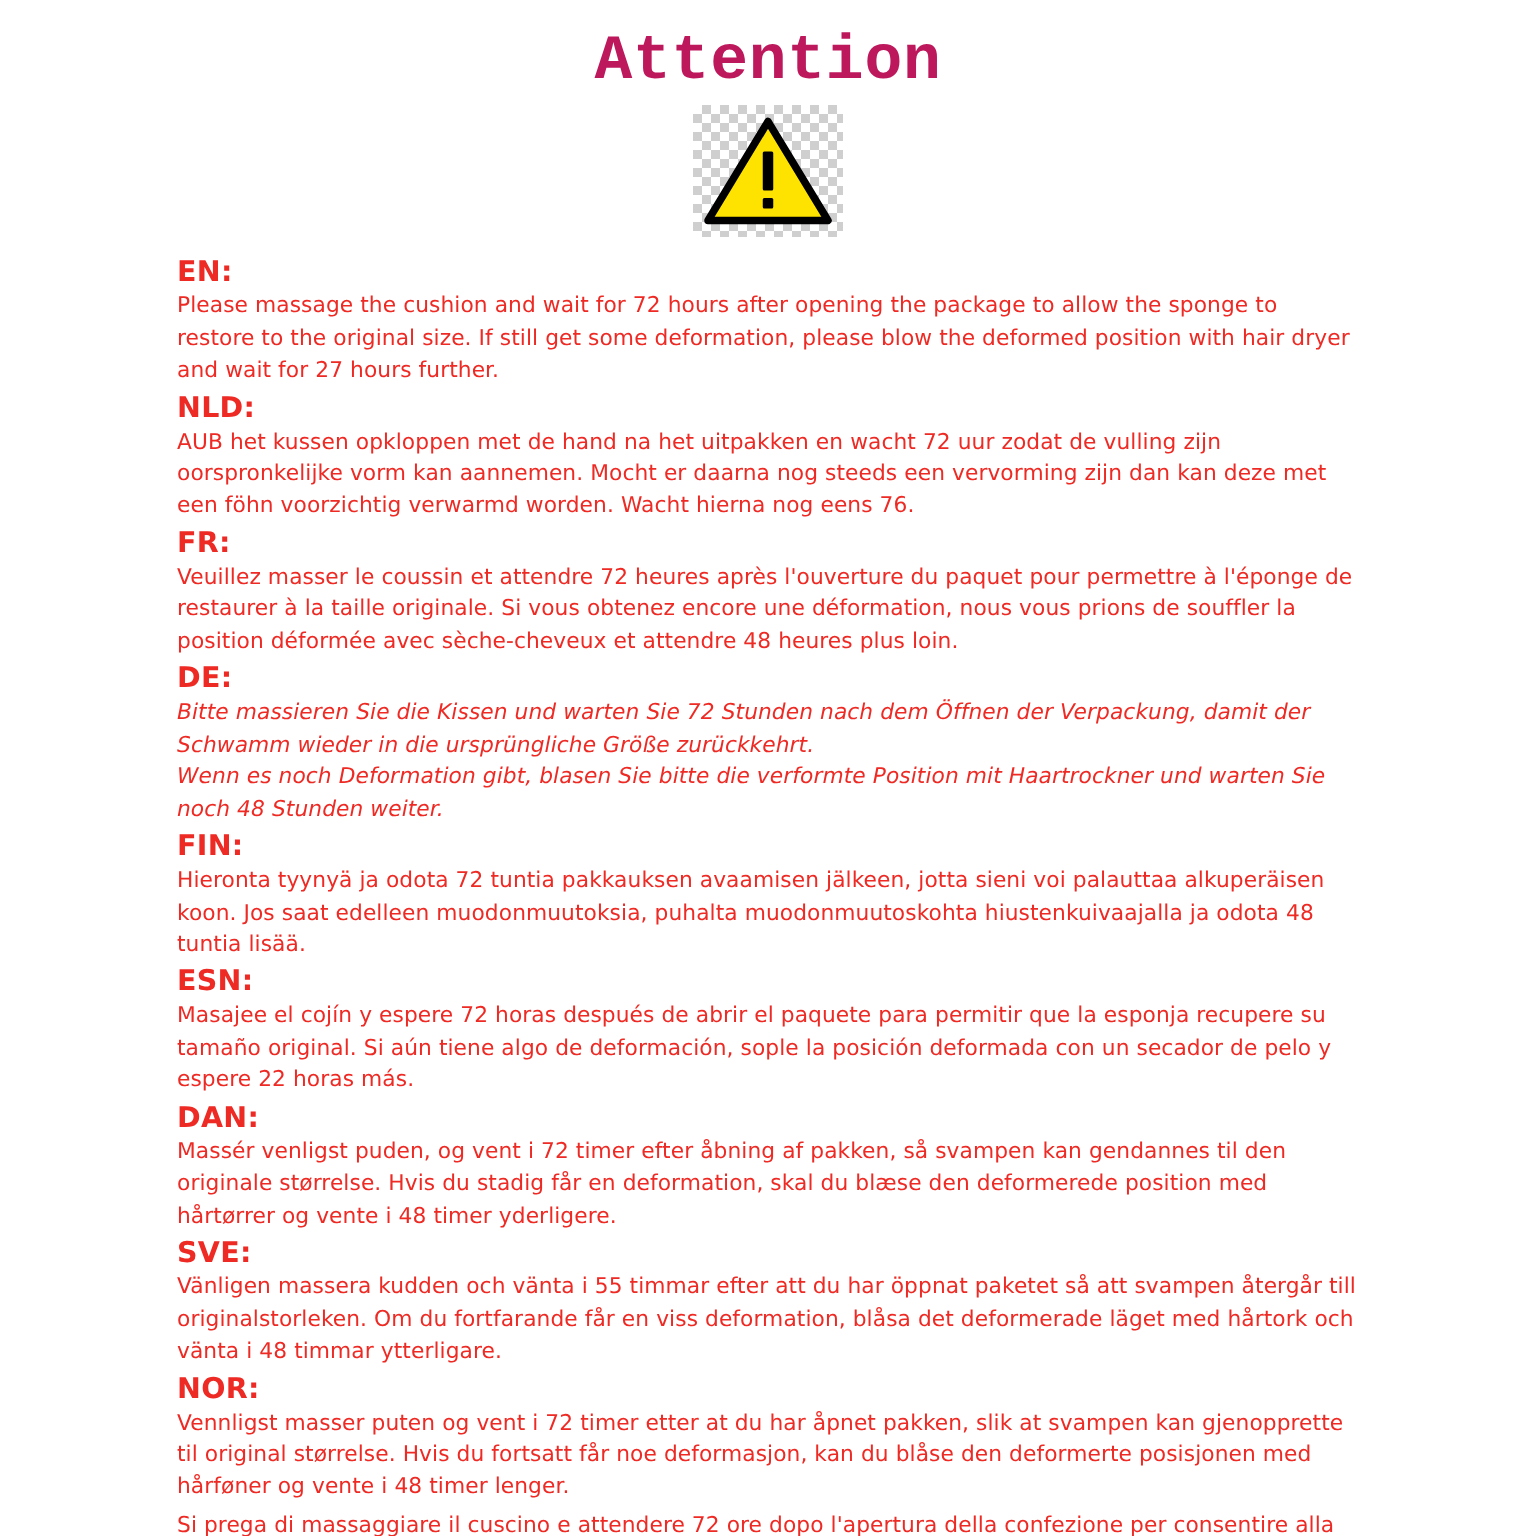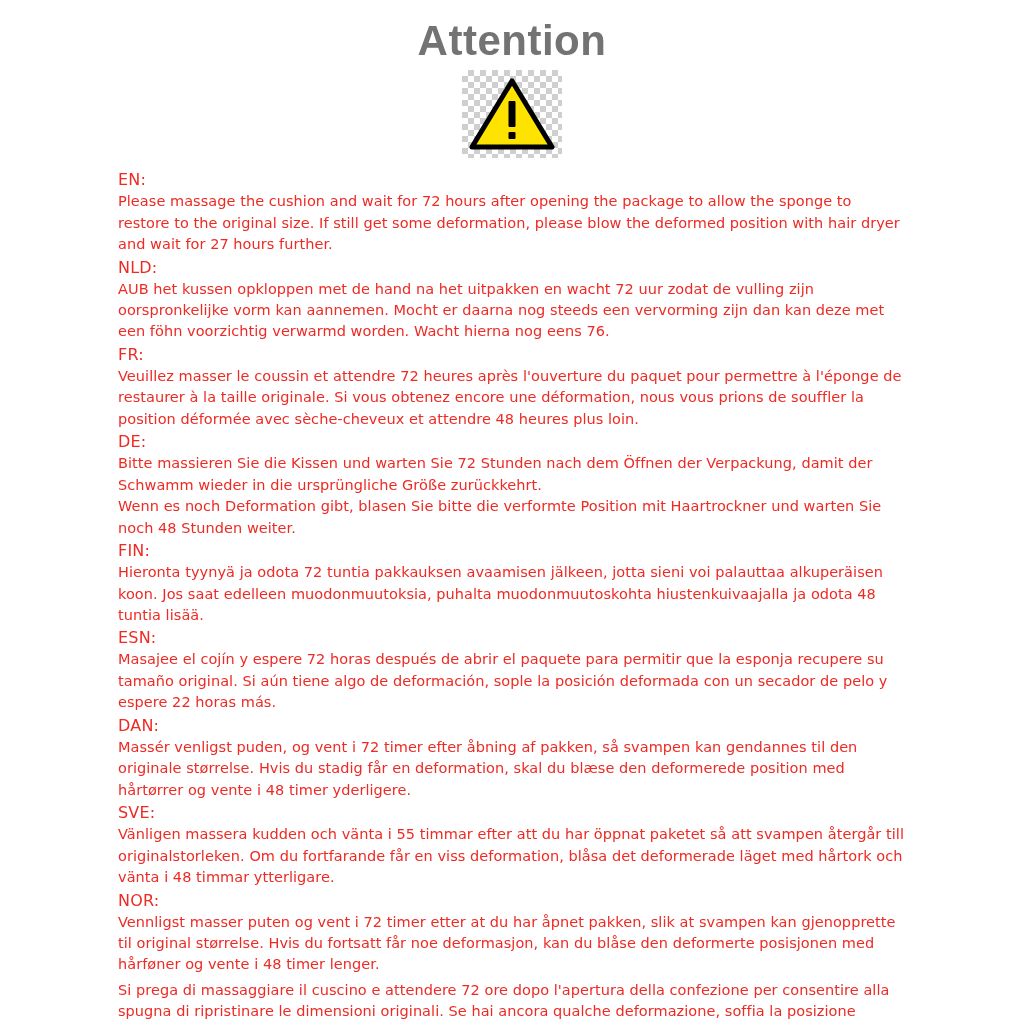--- a/index.html
+++ b/index.html
@@ -15,24 +15,24 @@
     overflow: hidden;
   }
   .page {
     position: relative;
     width: 1024px;
     height: 1024px;
     box-sizing: border-box;
   }
   .title {
     text-align: center;
-    font-family: Liberation Sans, sans-serif;
+    font-family: Liberation Mono, monospace;
     font-weight: bold;
     font-size: 42px;
-    color: #737373;
+    color: #be185d;
     letter-spacing: 0.5px;
     margin: 18px 0 6px 0;
     line-height: 1.1;
   }
   .icon-wrap {
     display: flex;
     justify-content: center;
     margin-bottom: 14px;
   }
   .icon-box {
@@ -47,25 +47,25 @@
     background-color: #ffffff;
     display: flex;
     align-items: center;
     justify-content: center;
   }
   .content {
     padding: 0 118px 0 118px;
     box-sizing: border-box;
   }
   .lang {
-    font-size: 16px;
+    font-size: 19px;
     line-height: 1.0;
     color: #ee2a24;
     margin: 0 0 3px 0;
-    font-weight: normal;
+    font-weight: bold;
     letter-spacing: 0.2px;
   }
   .body-text {
     font-size: 14.5px;
     line-height: 1.48;
     color: #ee2a24;
     margin: 0 0 4px 0;
     letter-spacing: 0.05px;
   }
   .block {
@@ -101,21 +101,21 @@
       <div class="body-text">AUB het kussen opkloppen met de hand na het uitpakken en wacht 72 uur zodat de vulling zijn oorspronkelijke vorm kan aannemen. Mocht er daarna nog steeds een vervorming zijn dan kan deze met een föhn voorzichtig verwarmd worden. Wacht hierna nog eens 76.</div>
     </div>
 
     <div class="block">
       <div class="lang">FR:</div>
       <div class="body-text">Veuillez masser le coussin et attendre 72 heures après l'ouverture du paquet pour permettre à l'éponge de restaurer à la taille originale. Si vous obtenez encore une déformation, nous vous prions de souffler la position déformée avec sèche-cheveux et attendre 48 heures plus loin.</div>
     </div>
 
     <div class="block">
       <div class="lang">DE:</div>
-      <div class="body-text" style="white-space: pre-line;">Bitte massieren Sie die Kissen und warten Sie 72 Stunden nach dem Öffnen der Verpackung, damit der Schwamm wieder in die ursprüngliche Größe zurückkehrt.
+      <div class="body-text" style="white-space: pre-line; font-style: italic;">Bitte massieren Sie die Kissen und warten Sie 72 Stunden nach dem Öffnen der Verpackung, damit der Schwamm wieder in die ursprüngliche Größe zurückkehrt.
 Wenn es noch Deformation gibt, blasen Sie bitte die verformte Position mit Haartrockner und warten Sie noch 48 Stunden weiter.</div>
     </div>
 
     <div class="block">
       <div class="lang">FIN:</div>
       <div class="body-text">Hieronta tyynyä ja odota 72 tuntia pakkauksen avaamisen jälkeen, jotta sieni voi palauttaa alkuperäisen koon. Jos saat edelleen muodonmuutoksia, puhalta muodonmuutoskohta hiustenkuivaajalla ja odota 48 tuntia lisää.</div>
     </div>
 
     <div class="block">
       <div class="lang">ESN:</div>

